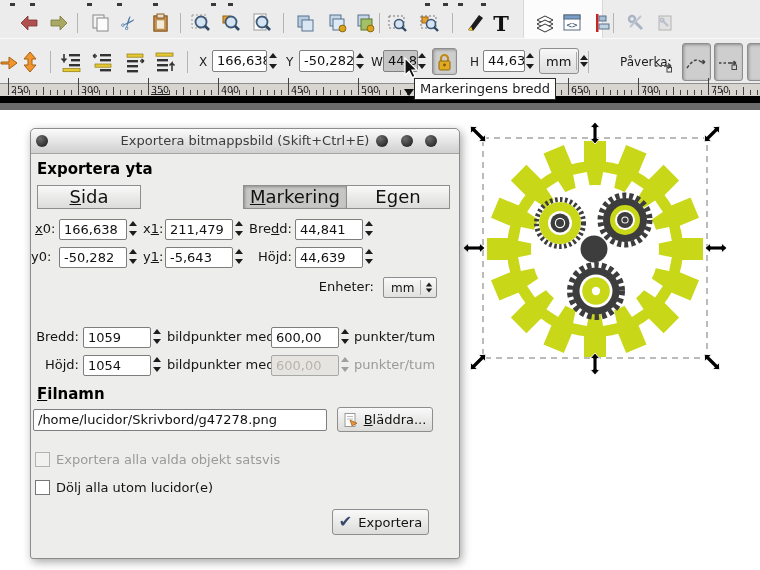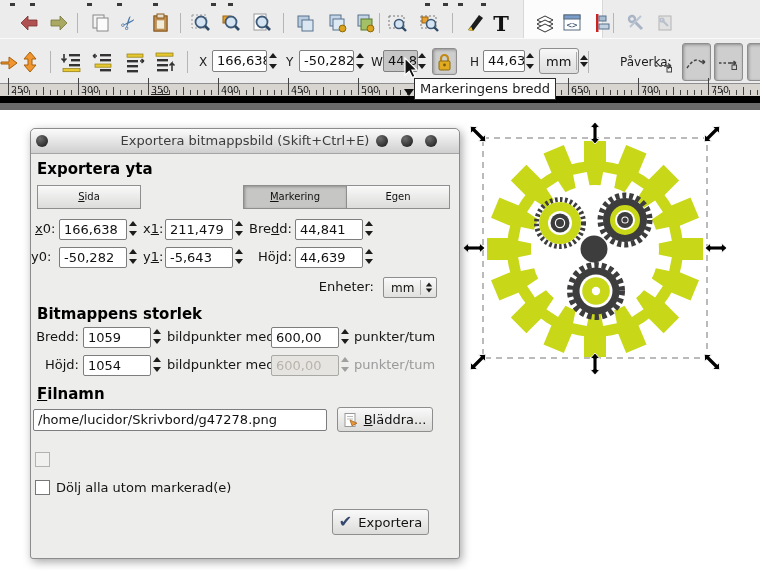--- a/index.html
+++ b/index.html
@@ -39,21 +39,21 @@
   #art{position:absolute;left:0;top:0;width:760px;height:570px;z-index:2;pointer-events:none;}
   
   #dialog{position:absolute;left:30px;top:128px;width:428px;height:429px;background:#ededeb;
     border:1px solid #8c8c8c;border-radius:5px 5px 3px 3px;box-shadow:2px 3px 10px rgba(0,0,0,.35);z-index:5;box-sizing:content-box;}
   #titlebar{position:absolute;left:0;top:0;width:428px;height:24px;background:linear-gradient(#fbfbfb,#cfcfcf);
     border-bottom:1px solid #a5a5a5;border-radius:5px 5px 0 0;}
   #dialog-title{position:absolute;left:0;top:4px;width:428px;text-align:center;font-size:13px;color:#3c3c3c;}
   .wbtn{position:absolute;top:6px;width:12px;height:12px;border-radius:50%;background:radial-gradient(circle at 35% 30%,#6e6e6e,#141414);}
   .dheading{position:absolute;left:6px;font-size:15px;font-weight:bold;color:#000;}
   .dtab{position:absolute;top:56px;width:104px;height:24px;background:linear-gradient(#f9f9f9,#dcdcda);border:1px solid #8e8e8e;
-    box-sizing:border-box;font-size:10px;color:#111;text-align:center;line-height:22px;}
+    box-sizing:border-box;font-size:18px;color:#111;text-align:center;line-height:22px;}
   .dtab.active{background:#c6c6c4;box-shadow:inset 1px 1px 3px rgba(0,0,0,.28);}
   .dlabel{position:absolute;font-size:13px;color:#141414;white-space:nowrap;}
   .dlabel.dim{color:#9a9a9a;}
   .dfield{position:absolute;height:19px;background:#fff;border:1px solid #7d7d7d;border-radius:2px;font-size:13px;color:#111;
     padding:0 4px;line-height:19px;white-space:nowrap;overflow:hidden;}
   .dfield.disabled{background:#e6e4e0;color:#b8b4ac;border-color:#a8a8a4;}
   .dspin{position:absolute;width:10px;height:19px;}
   .dspin:before,.dspin:after{content:"";position:absolute;left:1px;border-left:4px solid transparent;border-right:4px solid transparent;}
   .dspin:before{top:2px;border-bottom:5px solid #1c1c1c;}
   .dspin:after{bottom:2px;border-top:5px solid #1c1c1c;}
@@ -579,21 +579,20 @@
 
     <span class="dlabel" style="left:238px;top:150px;width:105px;text-align:right">Enheter:</span>
     <div id="units-combo">
       <span>mm</span>
       <span class="updown">
           <span class="tri-u"></span>
           <span class="tri-d"></span>
         </span>
     </div>
 
-    <div class="dheading" style="top:176px">Bitmappens storlek</div>
     <span class="dlabel" style="left:2px;top:200px;width:46px;text-align:right">Bredd:</span>
     <div class="dfield" style="left:52px;top:198px;width:58px">1059</div>
     <div class="dspin" style="left:121px;top:198px"></div>
     <span class="dlabel" style="left:136px;top:200px">bildpunkter med</span>
     <div class="dfield" style="left:240px;top:198px;width:58px">600,00</div>
     <div class="dspin" style="left:309px;top:198px"></div>
     <span class="dlabel" style="left:323px;top:200px">punkter/tum</span>
 
     <span class="dlabel" style="left:2px;top:228px;width:46px;text-align:right">Höjd:</span>
     <div class="dfield" style="left:52px;top:226px;width:58px">1054</div>
@@ -609,22 +608,23 @@
       <svg width="16" height="16">
           <rect x="1" y="1.5" width="10" height="13" fill="#fff" stroke="#999"></rect>
           <line x1="3" y1="4.5" x2="9" y2="4.5" stroke="#bbb"></line>
           <line x1="3" y1="7" x2="9" y2="7" stroke="#bbb"></line>
           <path d="M6 8 l7 3.2 -5 2.6 z" fill="#e8953a" stroke="#a5641e" stroke-width="0.8"></path>
         </svg>
       <span><span class="u">B</span><span>läddra...</span></span>
     </div>
 
     <div class="cb disabled" style="left:4px;top:323px"></div>
+    <span class="dlabel dim" style="left:25px;top:323px">Exportera alla valda objekt satsvis</span>
     <div class="cb" style="left:4px;top:351px"></div>
-    <span class="dlabel" style="left:25px;top:351px">Dölj alla utom markerad(e)</span>
+    <span class="dlabel" style="left:25px;top:351px">Dölj alla utom lucidor(e)</span>
 
     <div id="export-btn">
       <span id="export-check">✔</span>
       <span>Exportera</span>
     </div>
   </div>
 
   <div id="tooltip">Markeringens bredd</div>
   <svg id="cursor" width="17" height="24">
     <path d="M1 1 L1 18 L5.2 14.2 L8.2 20.5 L11 19.3 L8 13.2 L13.3 13.2 Z" fill="#111" stroke="#fff" stroke-width="1.2"></path>

